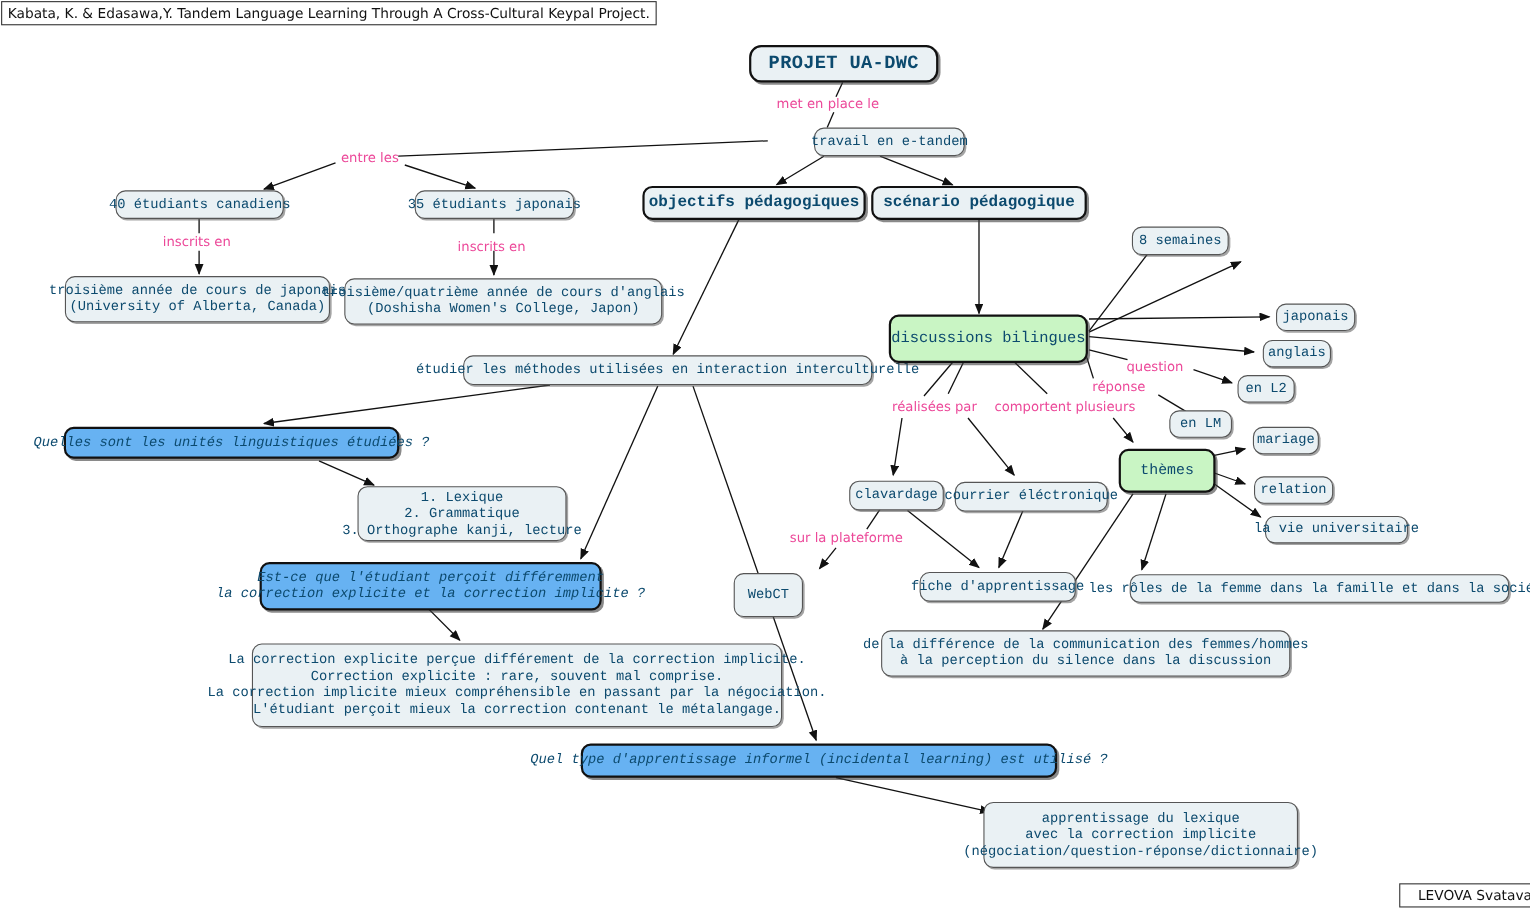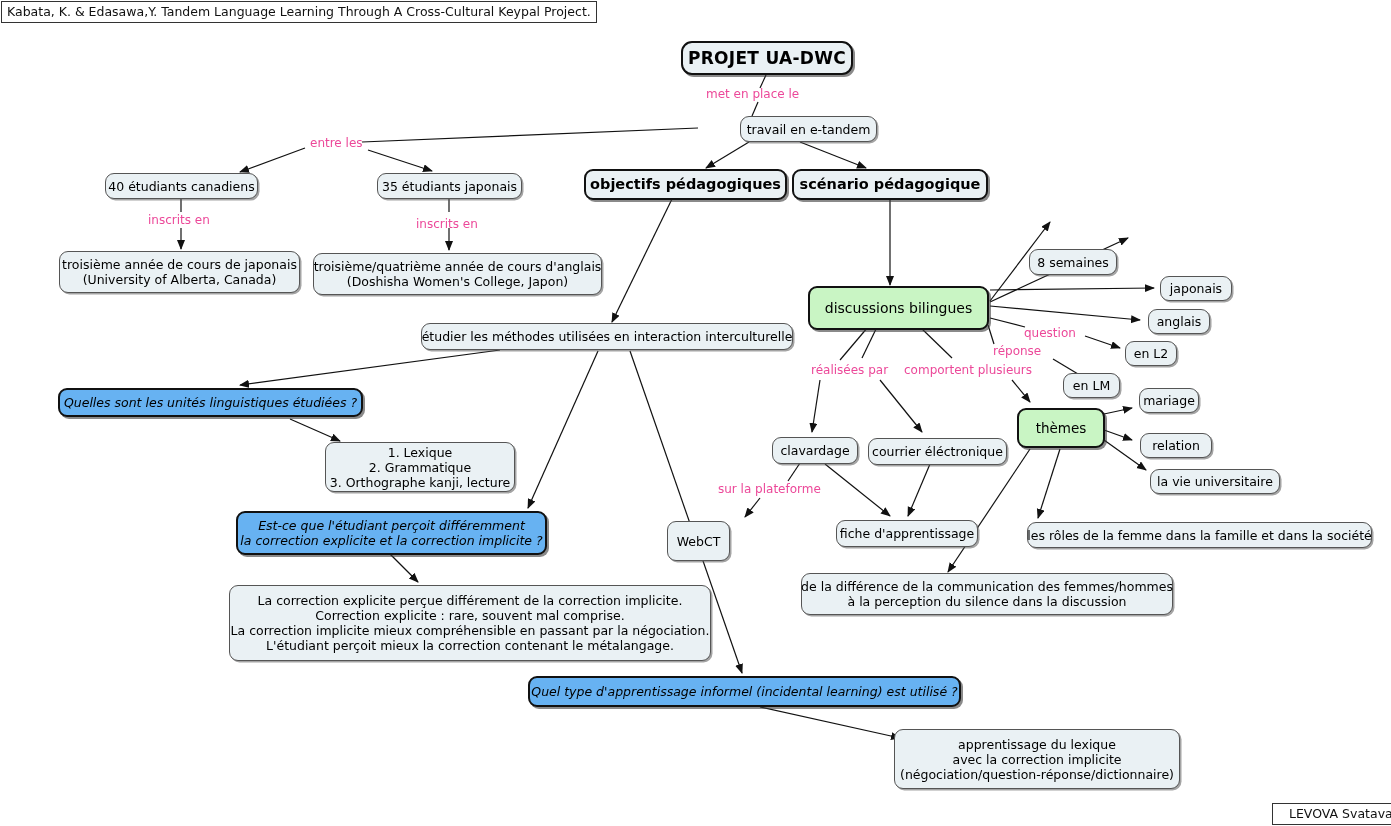--- a/index.html
+++ b/index.html
@@ -12,29 +12,30 @@
   }
   #canvas{position:absolute;left:0;top:0;width:1391px;height:826px;}
   svg.edges{position:absolute;left:0;top:0;width:1391px;height:826px;pointer-events:none;}
 
   .node{
     position:absolute;
     box-sizing:border-box;
     background:#eaf1f4;
     border:1px solid #555;
     border-radius:9px;
-    color:#000000;
+    color:#0c4a6e;
     font-size:12.5px;
     line-height:15px;
     text-align:center;
     display:flex;
     align-items:center;
     justify-content:center;
     white-space:pre;
     box-shadow:1.5px 1.5px 0 rgba(90,90,90,0.55);
+    font-family:Liberation Mono, monospace;
   }
   .node.strong{
     border:2.5px solid #111;
     font-weight:bold;
     box-shadow:2px 2px 0 rgba(60,60,60,0.6);
   }
   .node.title{
     font-size:17px;
     letter-spacing:0.3px;
     border-radius:11px;
@@ -205,21 +206,21 @@
 la correction explicite et la correction implicite ?</div>
 
   <div class="node blue" style="left:528px;top:676px;width:433px;height:31px;">Quel type d'apprentissage informel (incidental learning) est utilisé ?</div>
 
   <div class="node" style="left:894px;top:729px;width:286px;height:60px;">apprentissage du lexique
 avec la correction implicite
 (négociation/question-réponse/dictionnaire)</div>
 
   <div class="node green" style="left:808px;top:286px;width:181px;height:44px;">discussions bilingues</div>
 
-  <div class="node" style="left:1029px;top:206px;width:88px;height:26px;margin-top:43px;">8 semaines</div>
+  <div class="node" style="left:1029px;top:206px;width:88px;height:26px;">8 semaines</div>
 
 
   <div class="node" style="left:1160px;top:276px;width:72px;height:25px;">japonais</div>
 
   <div class="node" style="left:1148px;top:309px;width:62px;height:25px;">anglais</div>
 
   <div class="node" style="left:1125px;top:341px;width:52px;height:25px;">en L2</div>
 
   <div class="node" style="left:1063px;top:373px;width:57px;height:25px;">en LM</div>
 

